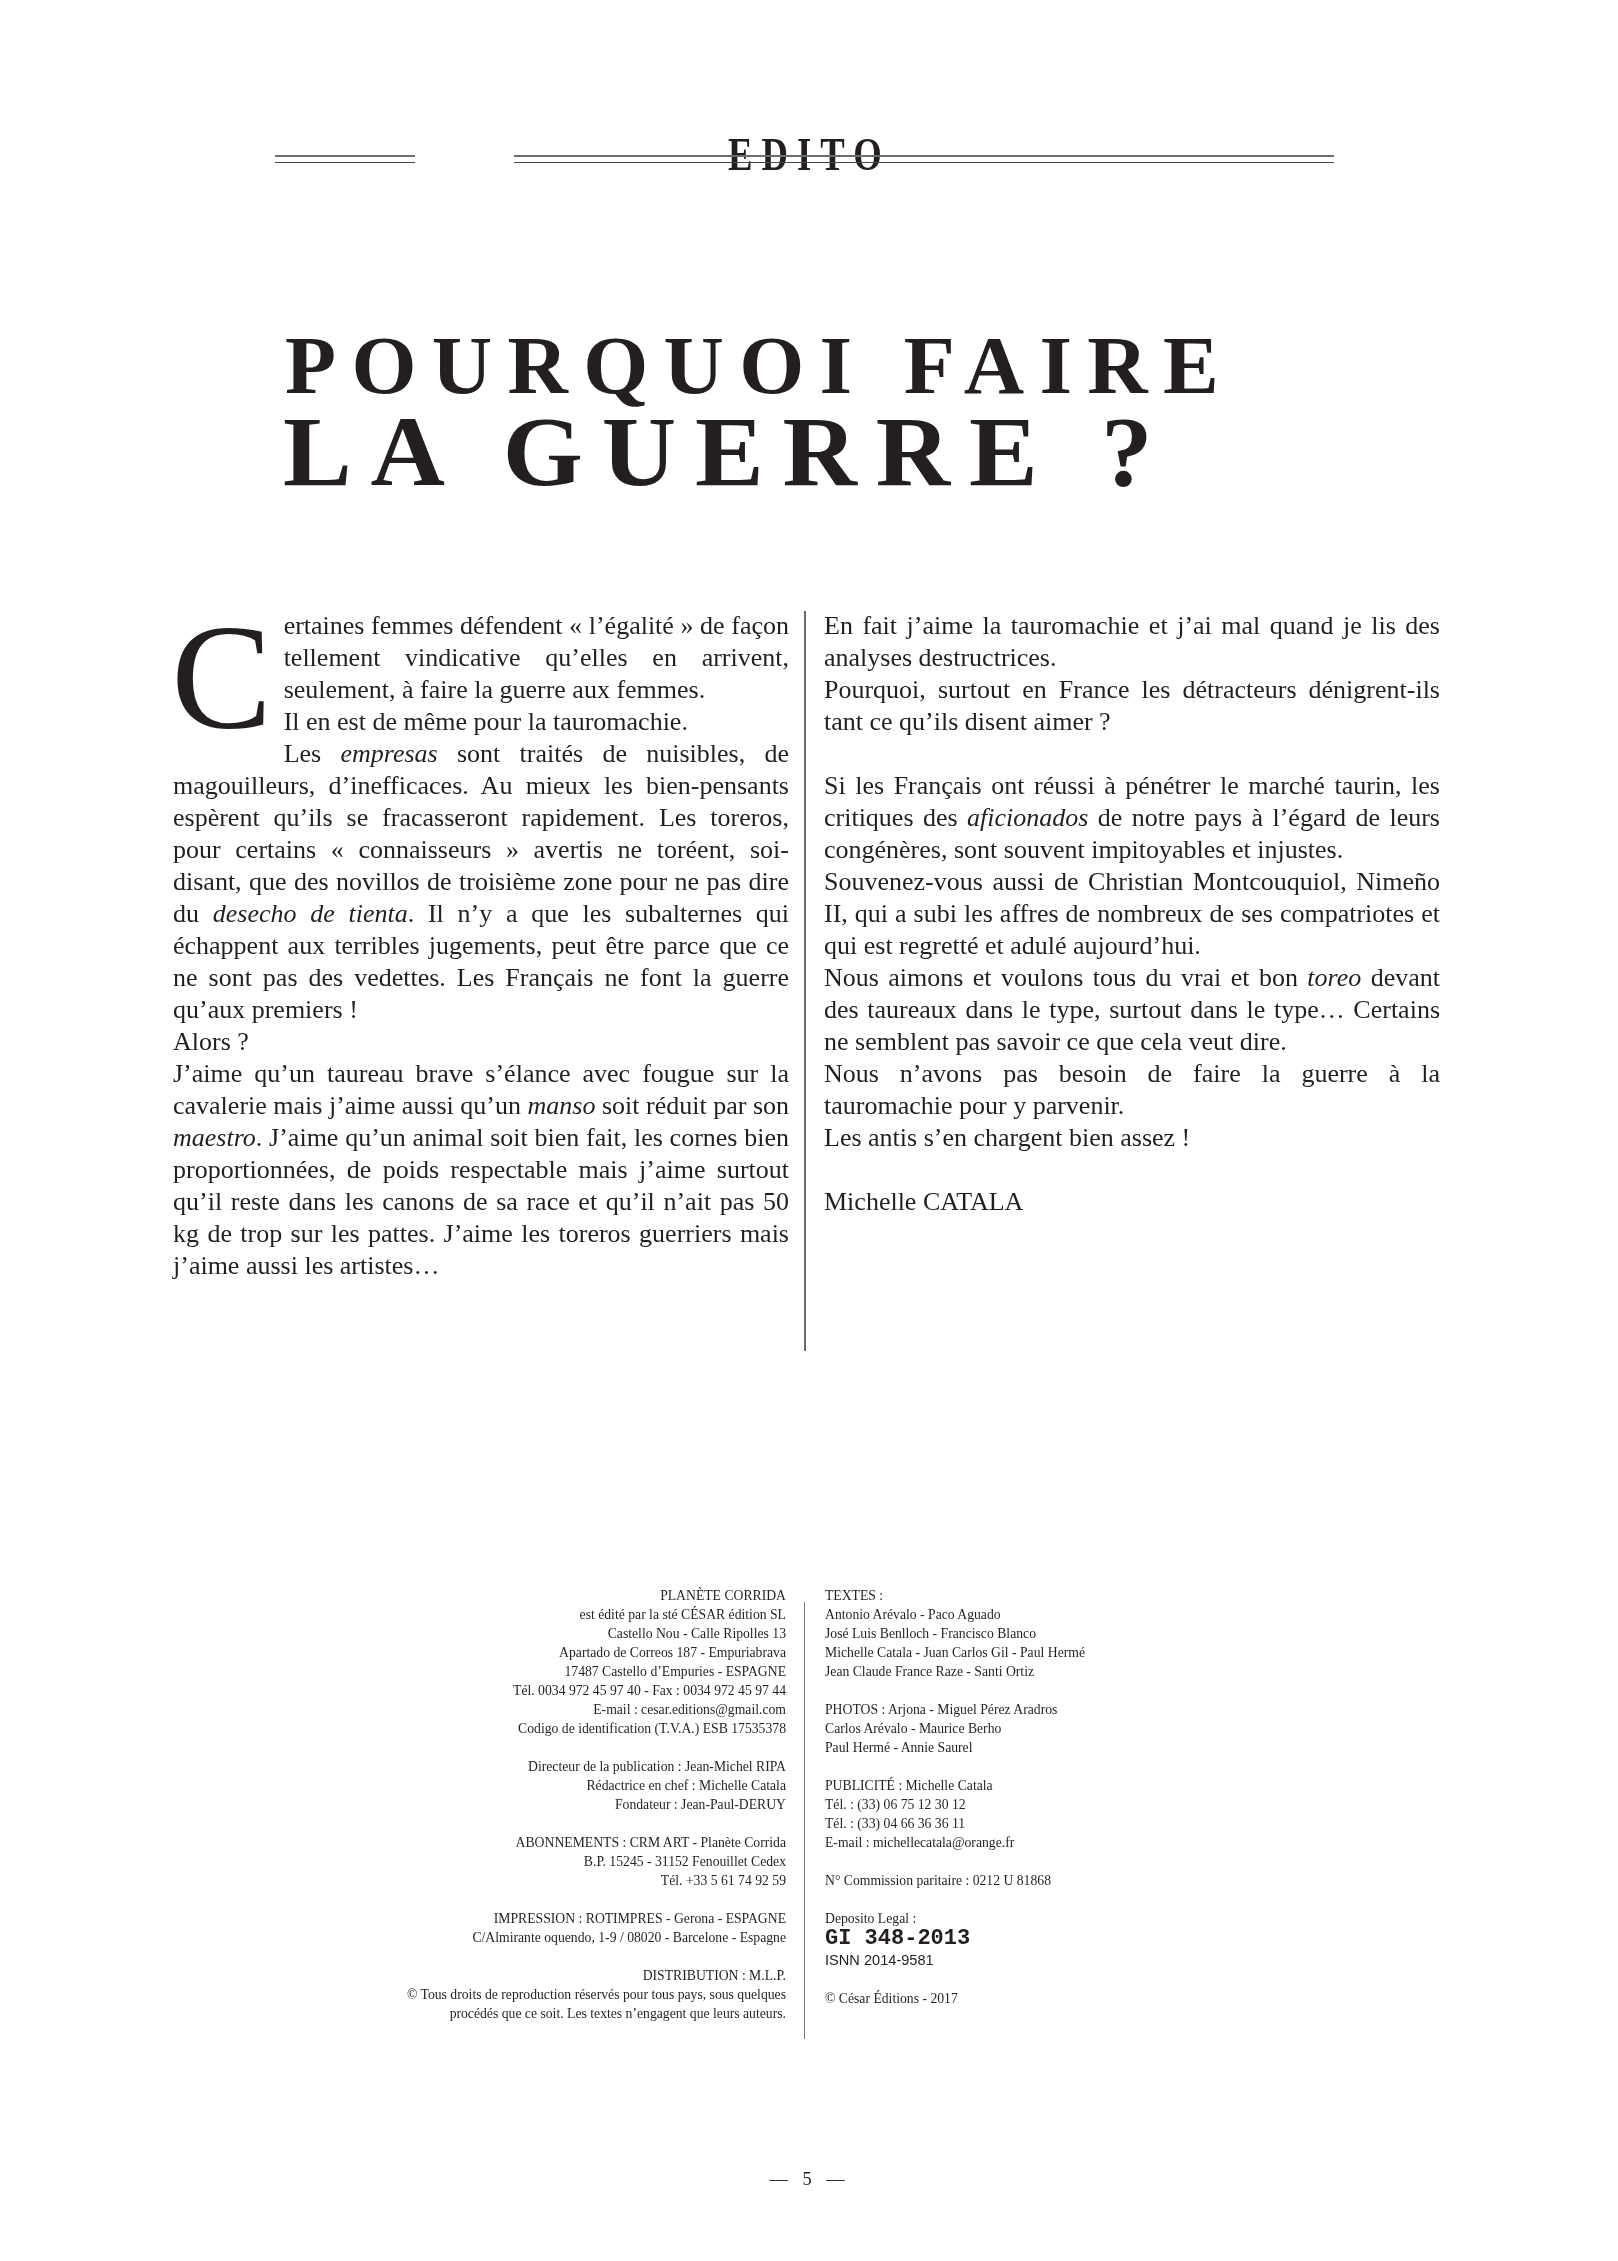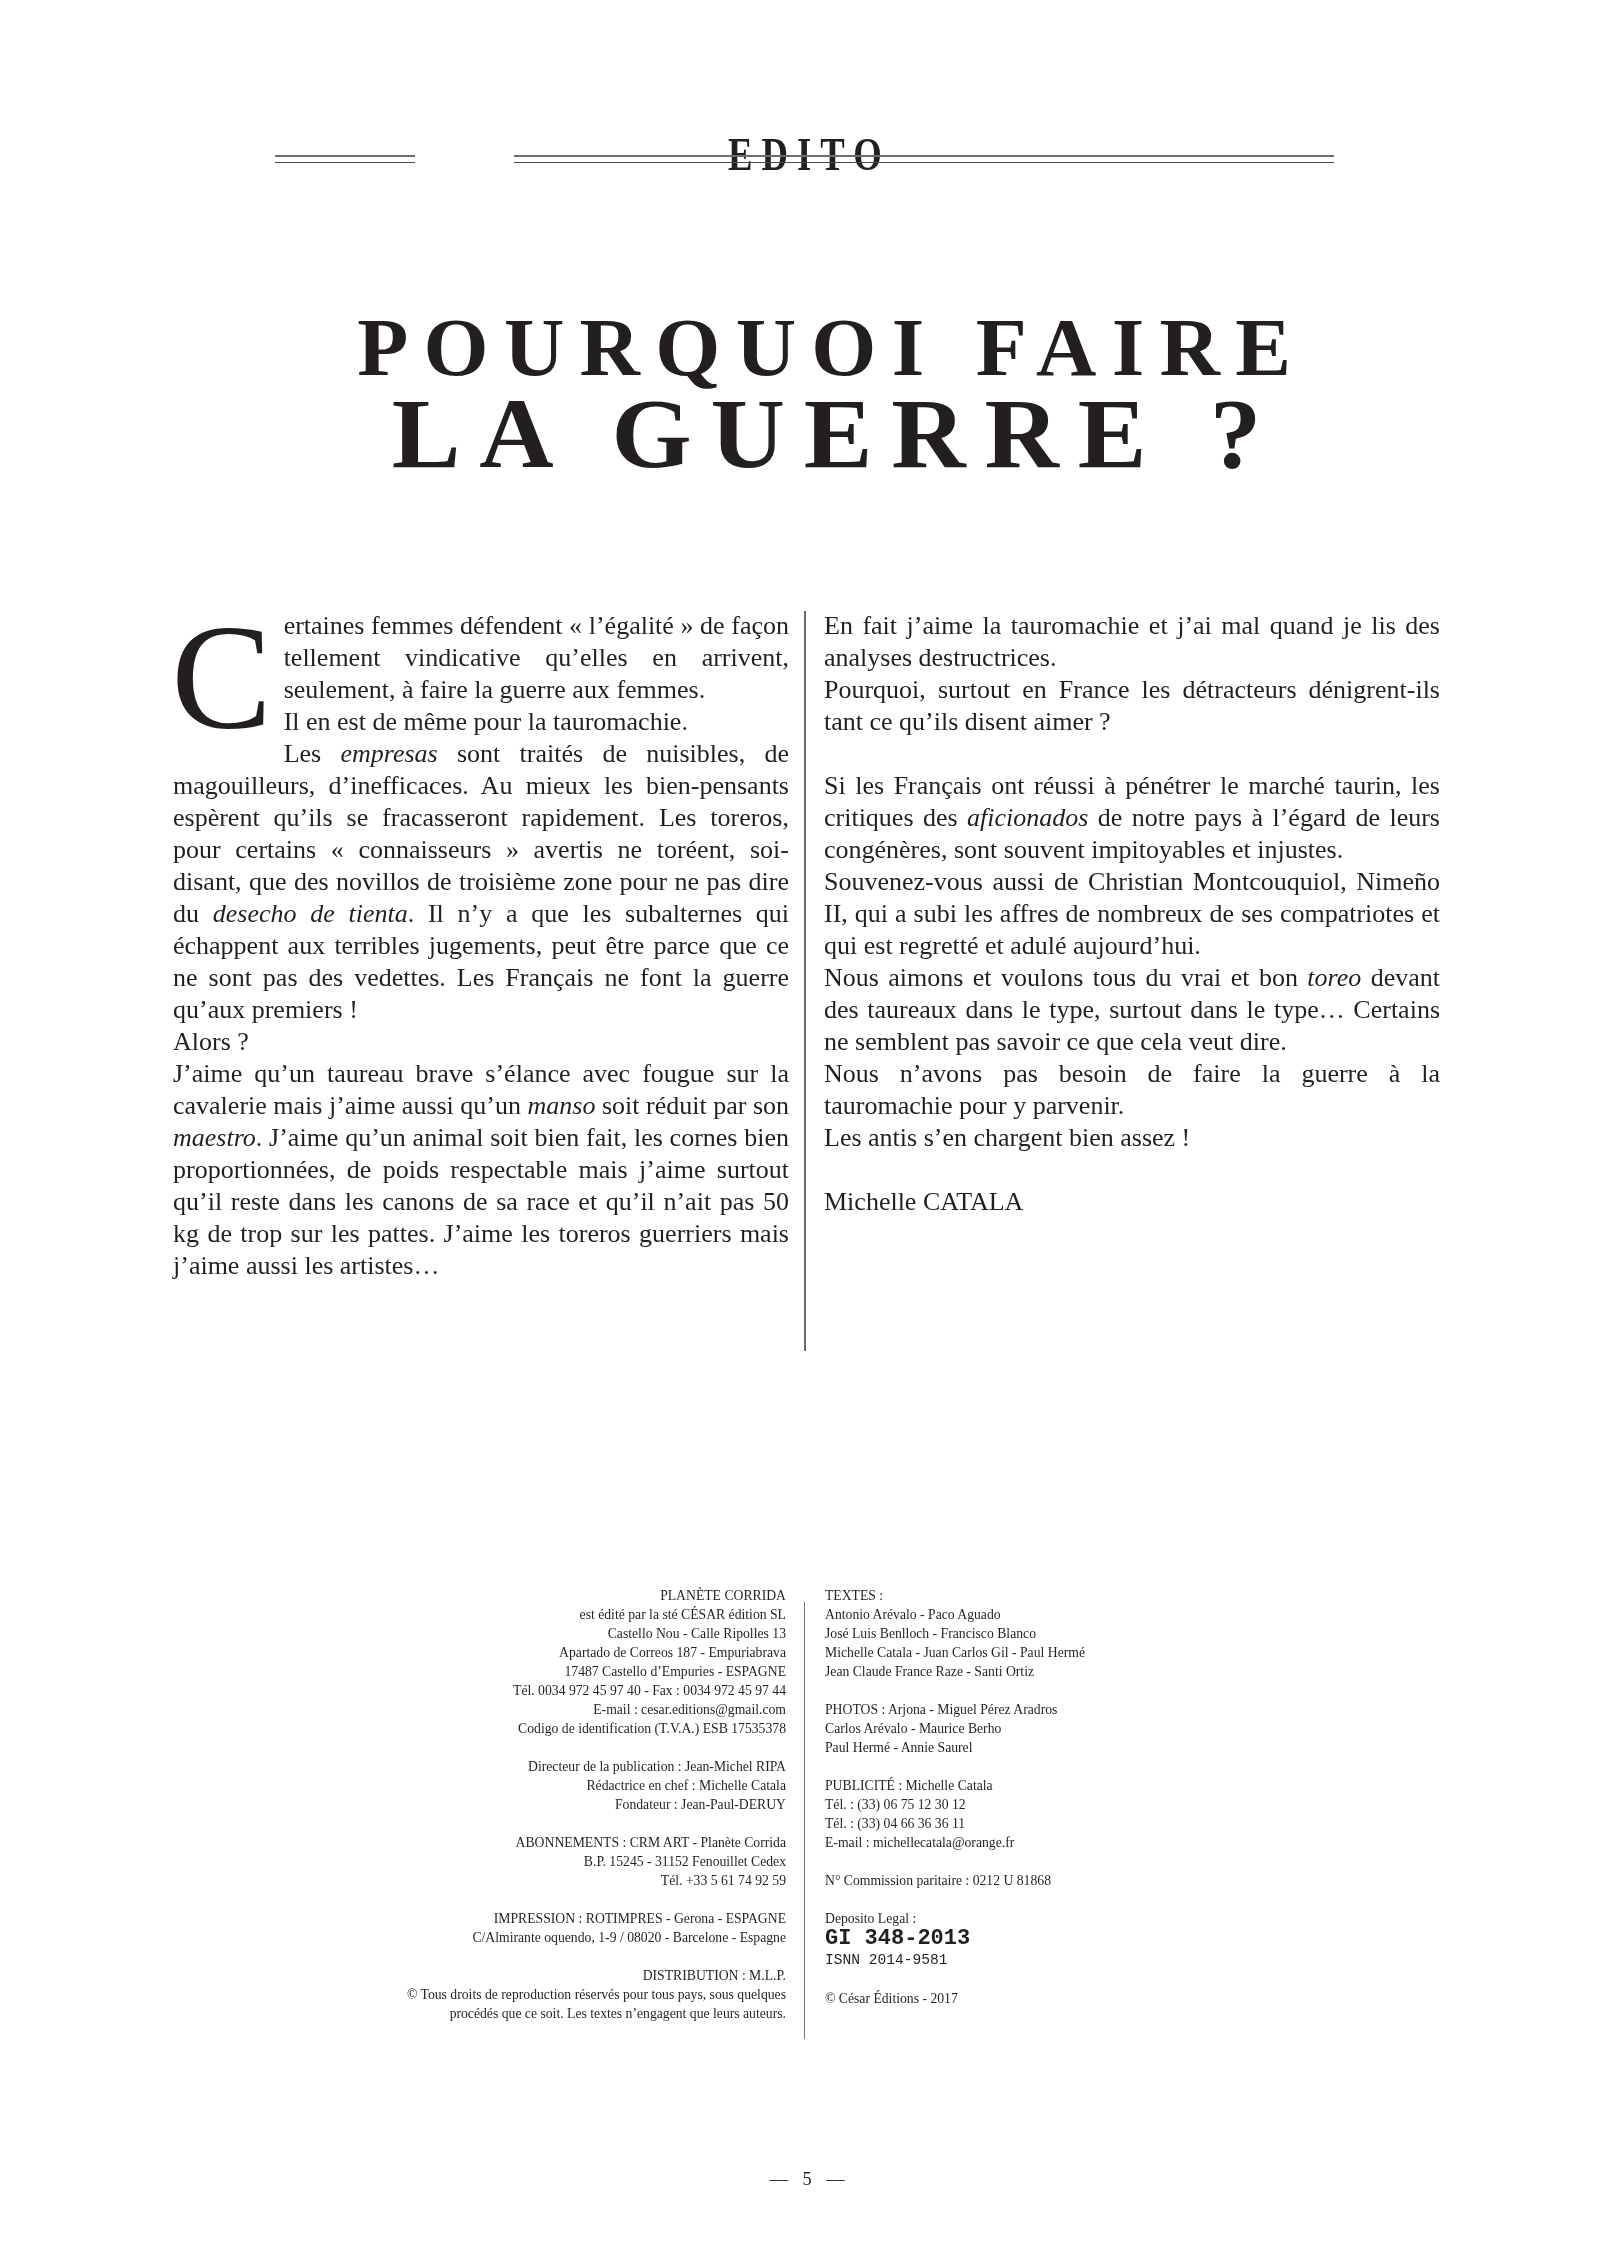--- a/index.html
+++ b/index.html
@@ -10,21 +10,21 @@
 
   
   .rule { position: absolute; height: 7.5px; border-top: 2.5px solid #6d6d6d; border-bottom: 1.7px solid #4a4a4a; box-sizing: border-box; }
   .edito {
     position: absolute; left: 0; width: 1619px; top: 125px; text-align: center;
     font-size: 47px; letter-spacing: 11.6px; font-weight: bold; line-height: 58px;
     transform: scaleX(0.78); transform-origin: 809px 0;
   }
 
   
-  .title-wrap { position: absolute; left: 275px; top: 294px; width: 1082px; text-align: center; }
+  .title-wrap { position: absolute; left: 275px; top: 312px; width: 1082px; }
   .title-line {
     display: block; font-weight: bold; white-space: nowrap;
     transform-origin: 0 0; letter-spacing: 15px; color: #231f20;
   }
   .t1 { font-size: 82px; line-height: 82px; transform: scaleX(1.02); margin-left: 10px; margin-top: 13.3px; }
   .t2 { font-size: 100px; line-height: 100px; transform: scaleX(1.03); margin-left: 8.3px; margin-top: -5px; letter-spacing: 18.3px; }
 
   
   .col {
     position: absolute; top: 610px; width: 616px;
@@ -44,21 +44,21 @@
   
   .colo {
     position: absolute; font-size: 13.7px; line-height: 19px; color: #231f20;
     font-family: "Liberation Serif", "DejaVu Serif", serif;
   }
   .colo p { margin: 0; }
   .colo .gap { height: 19px; }
   .colo-left { right: calc(1619px - 786px); top: 1586px; width: 466px; text-align: right; }
   .colo-right { left: 825px; top: 1586px; width: 349px; text-align: left; }
   .dep-bold { font-family: Liberation Mono, monospace; font-weight: bold; font-size: 22px; line-height: 21.6px; }
-  .isnn { font-family: Liberation Mono, monospace; font-size: 14.6px; line-height: 20px; }
+  .isnn { font-family: Liberation Sans, sans-serif; font-size: 14.6px; line-height: 20px; }
 
   .pageno { position: absolute; left: 0; width: 1619px; top: 2169px; text-align: center; font-size: 18.3px; letter-spacing: 5px; }
 </style>
 </head>
 <body>
 
 <div class="rule" style="left:275px; top:155px; width:140px;"></div>
 <div class="edito">EDITO</div>
 <div class="rule" style="left:514px; top:155px; width:820px;"></div>
 

